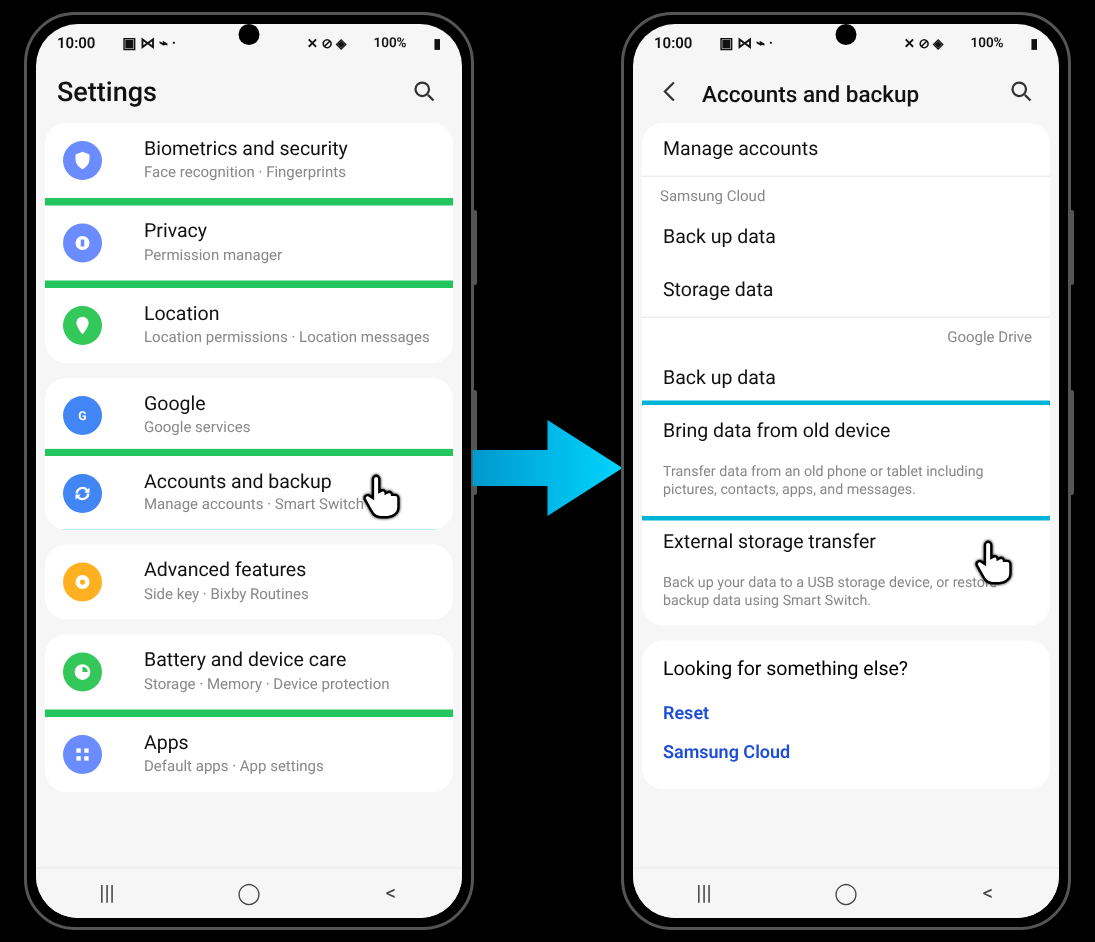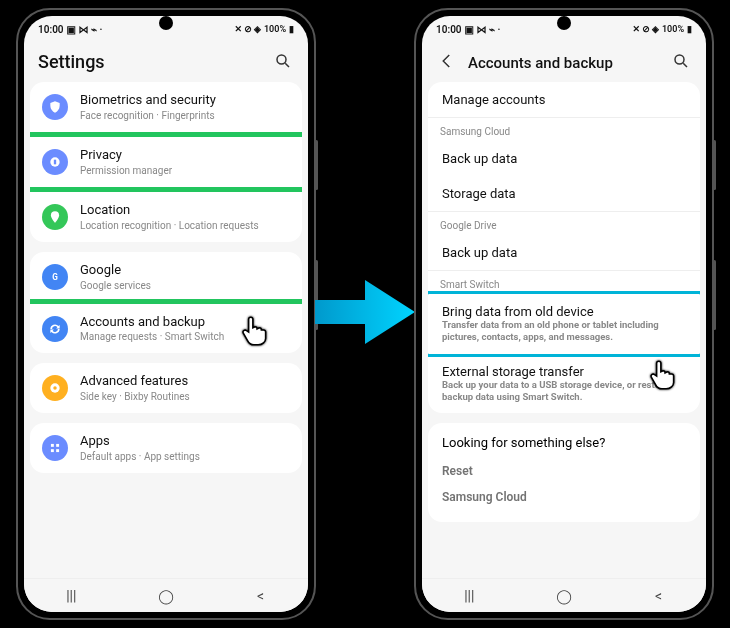--- a/index.html
+++ b/index.html
@@ -3,42 +3,42 @@
 <meta charset="utf-8">
 <style>
   * { box-sizing: border-box; margin:0; padding:0; }
   body { background:#000; width:730px; height:628px; font-family: -apple-system, Roboto, 'Segoe UI', Arial, sans-serif; position:relative; overflow:hidden; }
   .phone { position:absolute; width:300px; height:612px; top:8px; background:#000; border-radius:34px; border:2px solid #555; }
   .phone.left  { left:16px; }
   .phone.right { right:16px; }
   .screen { position:absolute; left:6px; right:6px; top:6px; bottom:6px; background:#f6f6f6; border-radius:28px; overflow:hidden; display:flex; flex-direction:column;}
   .notch { position:absolute; top:6px; left:50%; transform:translateX(-50%); width:14px; height:14px; background:#000; border-radius:50%; z-index:30;}
   .statusbar { height:26px; display:flex; align-items:center; justify-content:space-between; padding:0 14px; font-size:10px; font-weight:600; color:#111; }
-  .statusbar .sl, .statusbar .sr { display:flex; gap:3px; align-items:center;}
+  .statusbar .sl, .statusbar .sr { display:flex; gap:18px; align-items:center;}
   .statusbar .sr span { font-size:9px; }
   .header { display:flex; align-items:flex-end; padding:8px 14px 10px 14px; gap:10px;}
   .header .title { font-size:18px; font-weight:500; color:#111; flex:1;}
   .header .title.small { font-size:15px; }
   .icon-svg { width:18px; height:18px; }
   .icon-btn { width:22px; height:22px; display:flex; align-items:center; justify-content:center; }
   .content { flex:1; overflow:hidden; padding:0 6px;}
   .card { background:#fff; border-radius:14px; margin-bottom:10px; overflow:hidden;}
-  .row { display:flex; align-items:center; padding:10px 12px; gap:12px; position:relative;}
+  .row { display:flex; align-items:center; padding:10px 12px; gap:28px; position:relative;}
   .row + .row { border-top:5px solid #22c55e; }
   .circle { width:26px; height:26px; border-radius:50%; flex-shrink:0; display:flex; align-items:center; justify-content:center; }
   .circle svg { width:14px; height:14px; }
   .lbls { display:flex; flex-direction:column; min-width:0; flex:1;}
   .lbl-t { font-size:13px; color:#111; line-height:1.3;}
   .lbl-s { font-size:10px; color:#888; line-height:1.3;}
   .highlight { border:3px solid #00b4d8; border-radius:4px; margin:-3px; }
   .section-h { font-size:10px; color:#888; padding:8px 12px 4px 12px;}
   .row2 { padding:10px 14px; }
   .row2 .t { font-size:13px; color:#111; }
-  .row2 .s { font-size:9.5px; color:#888; line-height:1.3; margin-top:0;font-weight:bold;}
-  .links .lnk { font-size:12px; color:#737373; font-weight:600; padding:6px 0;}
+  .row2 .s { font-size:9.5px; color:#888; line-height:1.3; margin-top:14px;}
+  .links .lnk { font-size:12px; color:#1d4ed8; font-weight:600; padding:6px 0;}
   .navbar { height:34px; display:flex; align-items:center; justify-content:space-around; background:#f6f6f6; border-top:1px solid #eee;}
   .navbar div { font-size:14px; color:#444; width:40px; text-align:center;}
   
   .bigarrow { position:absolute; left:50%; top:50%; transform:translate(-50%,-50%); }
   
   .hand { position:absolute; width:34px; height:34px; }
   .hand svg { width:100%; height:100%; filter: drop-shadow(0 0 1px #000);}
   
   .sidebtn { position:absolute; background:#555; border-radius:2px;}
 </style>
@@ -96,21 +96,21 @@
             </div>
           </div>
           <div class="row">
             <div class="circle" style="background: rgb(52, 199, 89);">
               <svg viewBox="0 0 24 24">
                 <path d="M12 2a7 7 0 017 7c0 5-7 13-7 13S5 14 5 9a7 7 0 017-7z" fill="#fff"></path>
               </svg>
             </div>
             <div class="lbls">
               <div class="lbl-t">Location</div>
-              <div class="lbl-s">Location recognition  ·  Location requests</div>
+              <div class="lbl-s">Location permissions  ·  Location messages</div>
             </div>
           </div>
         </div>
         <div class="card">
           <div class="row">
             <div class="circle" style="background: rgb(66, 133, 244);">
               <svg viewBox="0 0 24 24">
                 <text x="12" y="17" text-anchor="middle" font-size="14" font-weight="bold" fill="#fff">G</text>
               </svg>
             </div>
@@ -120,39 +120,51 @@
             </div>
           </div>
           <div class="row highlight">
             <div class="circle" style="background: rgb(66, 133, 244);">
               <svg viewBox="0 0 24 24">
                 <path d="M4 12a8 8 0 0114-5l2-2v6h-6l2-2a5 5 0 00-9 3zm16 0a8 8 0 01-14 5l-2 2v-6h6l-2 2a5 5 0 009-3z" fill="#fff"></path>
               </svg>
             </div>
             <div class="lbls">
               <div class="lbl-t">Accounts and backup</div>
-              <div class="lbl-s">Manage requests  ·  Smart Switch</div>
+              <div class="lbl-s">Manage accounts  ·  Smart Switch</div>
             </div>
           </div>
         </div>
         <div class="card">
           <div class="row">
             <div class="circle" style="background: rgb(255, 176, 32);">
               <svg viewBox="0 0 24 24">
                 <circle cx="12" cy="12" r="8" fill="#fff"></circle>
                 <circle cx="12" cy="12" r="3" fill="#ffb020"></circle>
               </svg>
             </div>
             <div class="lbls">
               <div class="lbl-t">Advanced features</div>
               <div class="lbl-s">Side key  ·  Bixby Routines</div>
             </div>
           </div>
         </div>
         <div class="card">
+          <div class="row">
+            <div class="circle" style="background: rgb(52, 199, 89);">
+              <svg viewBox="0 0 24 24">
+                <circle cx="12" cy="12" r="9" fill="#fff"></circle>
+                <path d="M12 6a6 6 0 016 6h-6z" fill="#34c759"></path>
+              </svg>
+            </div>
+            <div class="lbls">
+              <div class="lbl-t">Battery and device care</div>
+              <div class="lbl-s">Storage  ·  Memory  ·  Device protection</div>
+            </div>
+          </div>
           <div class="row">
             <div class="circle" style="background: rgb(107, 140, 255);">
               <svg viewBox="0 0 24 24">
                 <rect x="5" y="5" width="5" height="5" fill="#fff"></rect>
                 <rect x="14" y="5" width="5" height="5" fill="#fff"></rect>
                 <rect x="5" y="14" width="5" height="5" fill="#fff"></rect>
                 <rect x="14" y="14" width="5" height="5" fill="#fff"></rect>
               </svg>
             </div>
             <div class="lbls">
@@ -222,25 +234,24 @@
           <div class="row2">
             <div class="t">Manage accounts</div>
           </div>
           <div class="section-h" style="border-top: 1px solid rgb(238, 238, 238);">Samsung Cloud</div>
           <div class="row2">
             <div class="t">Back up data</div>
           </div>
           <div class="row2">
             <div class="t">Storage data</div>
           </div>
-          <div class="section-h" style="border-top: 1px solid rgb(238, 238, 238);">Google Drive</div>
+          <div class="section-h" style="border-top: 1px solid rgb(238, 238, 238); text-align: right;">Google Drive</div>
           <div class="row2">
             <div class="t">Back up data</div>
           </div>
-          <div class="section-h" style="border-top: 1px solid rgb(238, 238, 238);">Smart Switch</div>
           <div class="row2 highlight">
             <div class="t">Bring data from old device</div>
             <div class="s">Transfer data from an old phone or tablet including pictures, contacts, apps, and messages.</div>
           </div>
           <div class="row2">
             <div class="t">External storage transfer</div>
             <div class="s">Back up your data to a USB storage device, or restore backup data using Smart Switch.</div>
           </div>
         </div>
         <div class="card" style="padding: 12px 14px;">

